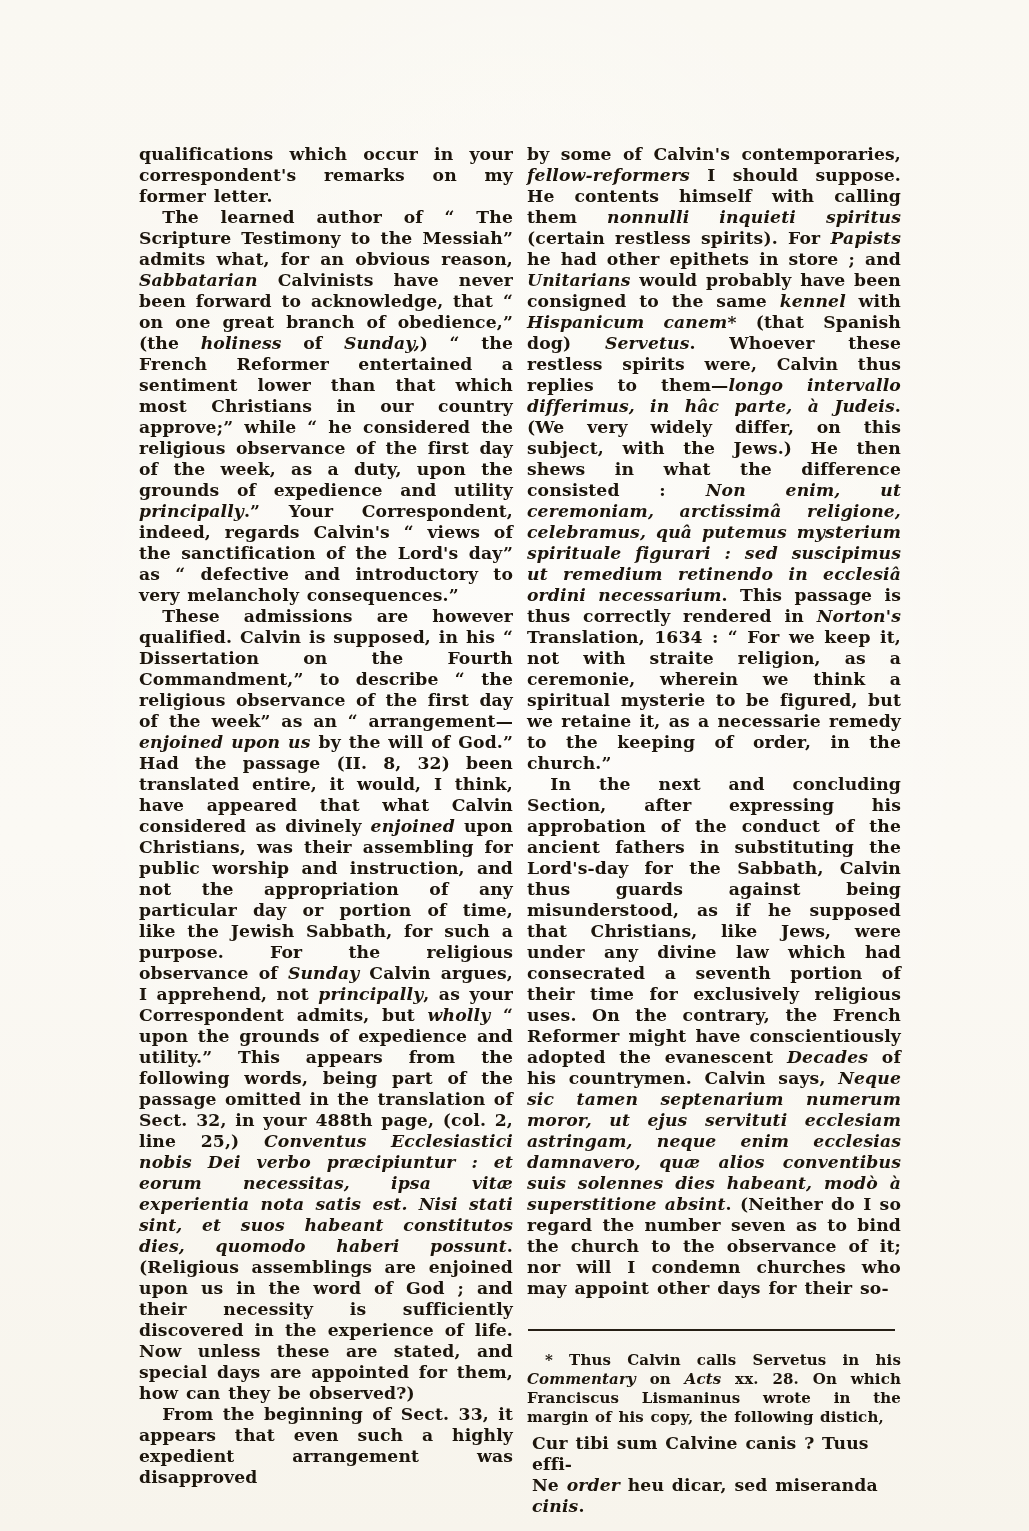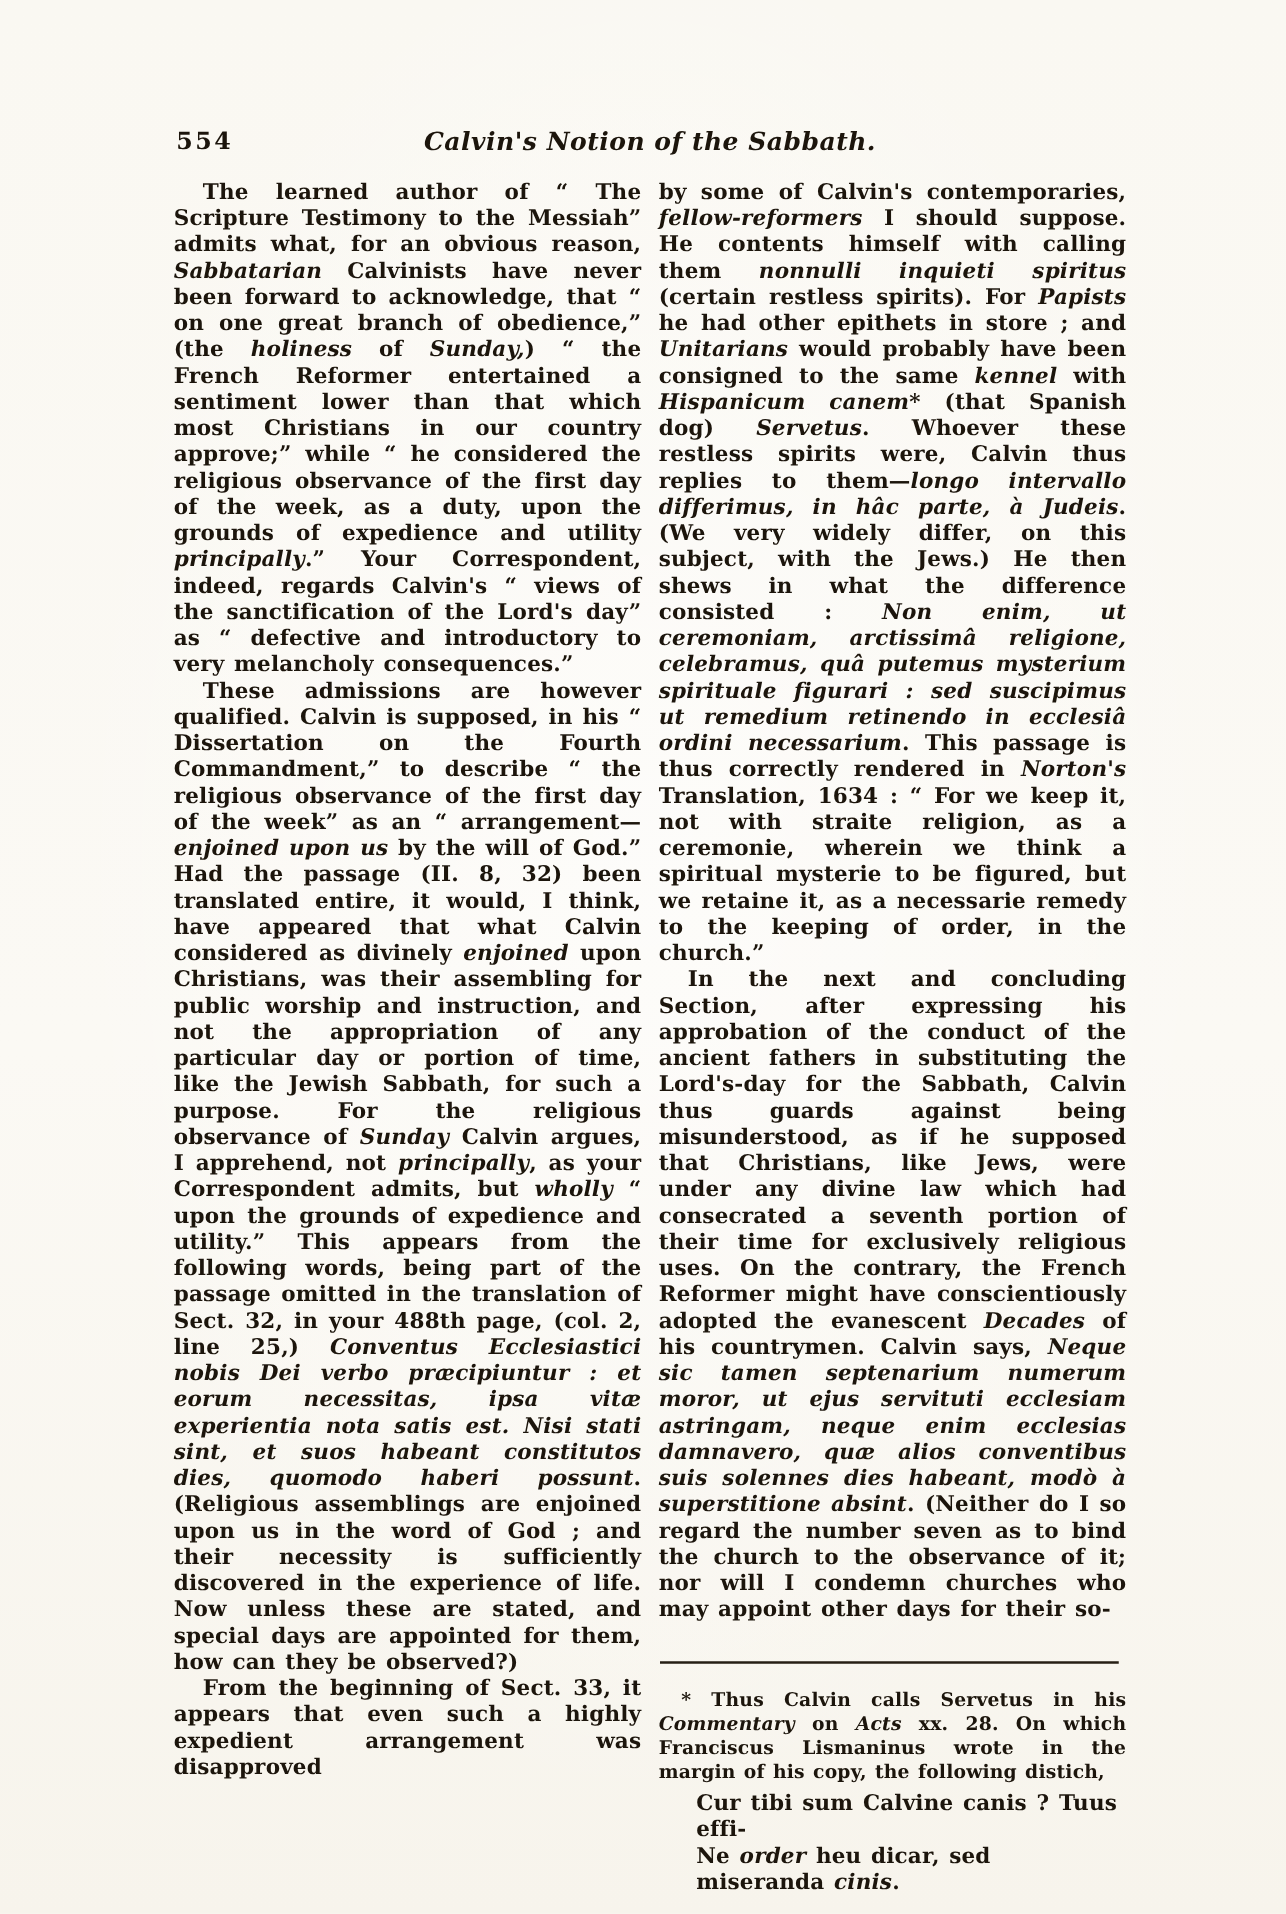--- a/index.html
+++ b/index.html
@@ -49,35 +49,32 @@
     font-size:15px;line-height:19px;
     word-spacing:1.2px;
   }
   .fn-text p.indent{text-indent:1.2em;}
   .fn-verse{margin-top:6px;}
   .verse-line{
     font-size:14.8px;line-height:19px;font-weight:700;
     text-align:left !important;text-indent:0 !important;
     margin:0;
   }
-  .verse-line.ind1{margin-left:30px;}
+  .verse-line.ind1{margin-left:5px;}
   .verse-line.ind2{margin-left:64px;}
 </style>
 </head>
 <body>
 
 <div class="page">
 
-  <div class="header">
-    <span class="page-number">554</span>
-    <span class="running-title">Calvin's Notion of the Sabbath.</span>
-  </div>
 
   <div class="columns">
     <div class="col">
+        <p>qualifications which occur in your correspondent's remarks on my former letter.</p>
         <p class="indent">The learned author of “ The Scripture Testimony to the Messiah” admits what, for an obvious reason, <i>Sabbatarian</i> Calvinists have never been forward to acknowledge, that “ on one great branch of obedience,” (the <i>holiness</i> of <i>Sunday,</i>) “ the French Reformer entertained a sentiment lower than that which most Christians in our country approve;” while “ he considered the religious observance of the first day of the week, as a duty, upon the grounds of expedience and utility <i>principally</i>.”  Your Correspondent, indeed, regards Calvin's “ views of the sanctification of the Lord's day” as “ defective and introductory to very melancholy consequences.”</p>
         <p class="indent">These admissions are however qualified.  Calvin is supposed, in his “ Dissertation on the Fourth Commandment,” to describe “ the religious observance of the first day of the week” as an “ arrangement—<i>enjoined upon us</i> by the will of God.” Had the passage (II. 8, 32) been translated entire, it would, I think, have appeared that what Calvin considered as divinely <i>enjoined</i> upon Christians, was their assembling for public worship and instruction, and not the appropriation of any particular day or portion of time, like the Jewish Sabbath, for such a purpose. For the religious observance of <i>Sunday</i> Calvin argues, I apprehend, not <i>principally</i>, as your Correspondent admits, but <i>wholly</i> “ upon the grounds of expedience and utility.”  This appears from the following words, being part of the passage omitted in the translation of Sect. 32, in your 488th page, (col. 2, line 25,) <i>Conventus Ecclesiastici nobis Dei verbo præcipiuntur : et eorum necessitas, ipsa vitæ experientia nota satis est.  Nisi stati sint, et suos habeant constitutos dies, quomodo haberi possunt</i>.  (Religious assemblings are enjoined upon us in the word of God ; and their necessity is sufficiently discovered in the experience of life.  Now unless these are stated, and special days are appointed for them, how can they be observed?)</p>
         <p class="indent">From the beginning of Sect. 33, it appears that even such a highly expedient arrangement was disapproved</p>
       </div>
     <div class="col">
       <div>
           <p>by some of Calvin's contemporaries, <i>fellow-reformers</i> I should suppose. He contents himself with calling them <i>nonnulli inquieti spiritus</i> (certain restless spirits).  For <i>Papists</i> he had other epithets in store ; and <i>Unitarians</i> would probably have been consigned to the same <i>kennel</i> with <i>Hispanicum canem</i>* (that Spanish dog) <i>Servetus</i>.  Whoever these restless spirits were, Calvin thus replies to them—<i>longo intervallo differimus, in hâc parte, à Judeis</i>.  (We very widely differ, on this subject, with the Jews.) He then shews in what the difference consisted : <i>Non enim, ut ceremoniam, arctissimâ religione, celebramus, quâ putemus mysterium spirituale figurari : sed suscipimus ut remedium retinendo in ecclesiâ ordini necessarium</i>.  This passage is thus correctly rendered in <i>Norton's</i> Translation, 1634 :  “ For we keep it, not with straite religion, as a ceremonie, wherein we think a spiritual mysterie to be figured, but we retaine it, as a necessarie remedy to the keeping of order, in the church.”</p>
           <p class="indent">In the next and concluding Section, after expressing his approbation of the conduct of the ancient fathers in substituting the Lord's-day for the Sabbath, Calvin thus guards against being misunderstood, as if he supposed that Christians, like Jews, were under any divine law which had consecrated a seventh portion of their time for exclusively religious uses.  On the contrary, the French Reformer might have conscientiously adopted the evanescent <i>Decades</i> of his countrymen. Calvin says, <i>Neque sic tamen septenarium numerum moror, ut ejus servituti ecclesiam astringam, neque enim ecclesias damnavero, quæ alios conventibus suis solennes dies habeant, modò à superstitione absint</i>.  (Neither do I so regard the number seven as to bind the church to the observance of it; nor will I condemn churches who may appoint other days for their so-</p>
         </div>
       <div class="footnote">

